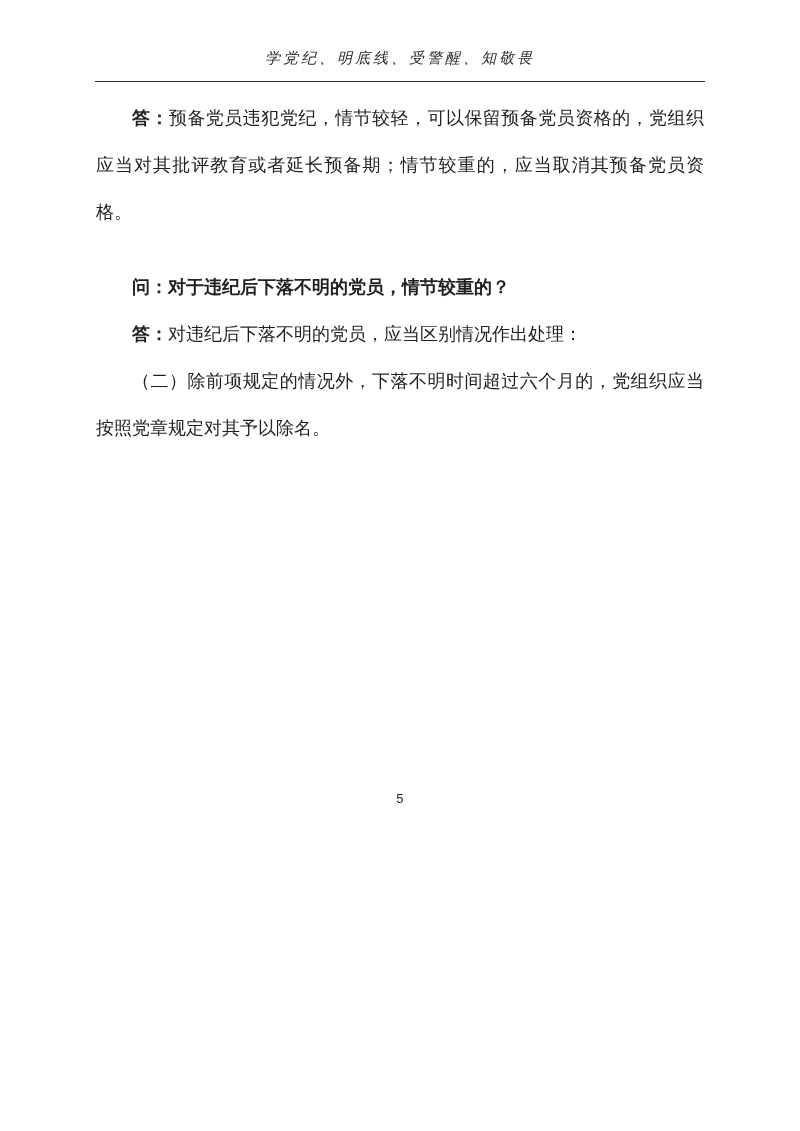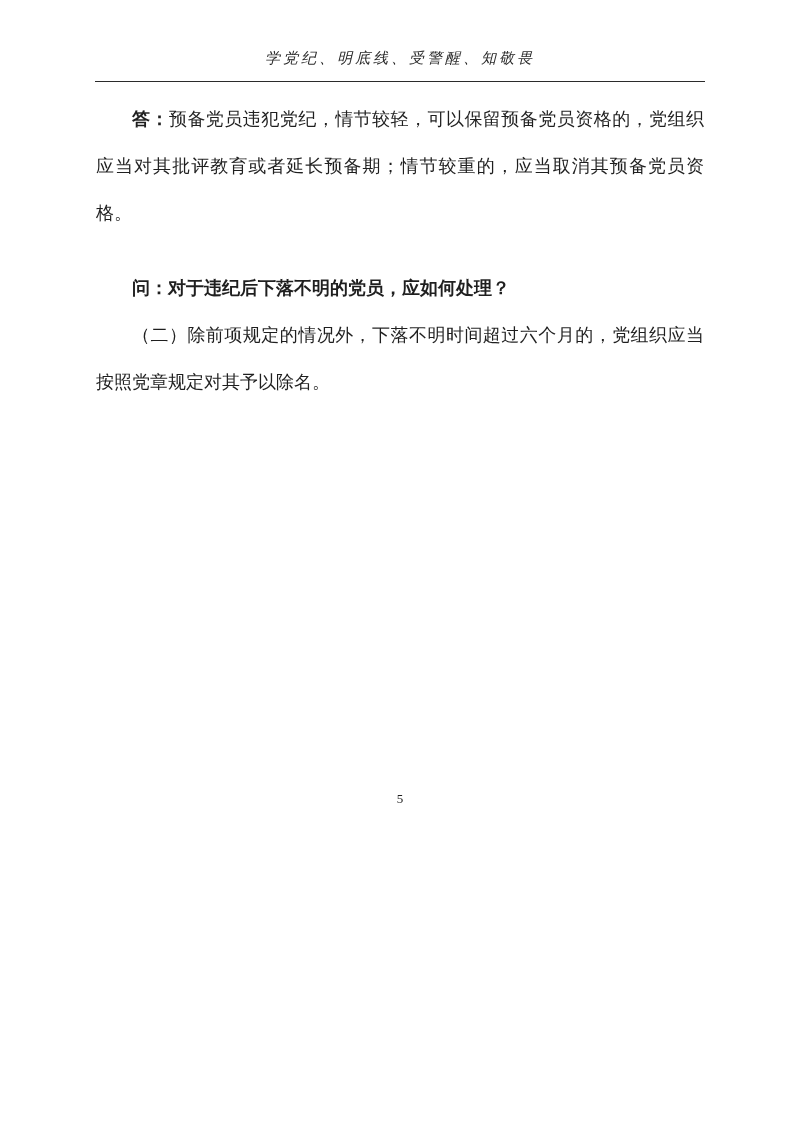--- a/index.html
+++ b/index.html
@@ -2,21 +2,21 @@
 <html><head>
 <meta charset="utf-8">
 <style>
   html, body { margin: 0; padding: 0; background: #ffffff; }
   .page {
     position: relative;
     width: 800px;
     height: 871px;
     background: #ffffff;
     color: #1f1f1f;
-    font-family: Liberation Serif, serif;
+    font-family: Liberation Mono, monospace;
     overflow: hidden;
   }
   .doc-header {
     padding-top: 49px;
     text-align: center;
     font-size: 15px;
     font-style: italic;
     letter-spacing: 3px;
     color: #2a2a2a;
   }
@@ -54,17 +54,18 @@
   }
 </style>
 </head>
 <body>
 
 <div class="page">
   <div class="doc-header">学党纪、明底线、受警醒、知敬畏</div>
   <div class="header-rule"></div>
   <div class="content">
       <p class="para answer"><span class="label">答：</span><span>预备党员违犯党纪，情节较轻，可以保留预备党员资格的，党组织应当对其批评教育或者延长预备期；情节较重的，应当取消其预备党员资格。</span></p>
-      <p class="para question"><span class="label">问：</span><span>对于违纪后下落不明的党员，应如何处理？</span></p>
+      <p class="para question"><span class="label">问：</span><span>对于违纪后下落不明的党员，情节较重的？</span></p>
+      <p class="para answer"><span class="label">答：</span><span>对违纪后下落不明的党员，应当区别情况作出处理：</span></p>
       <p class="para item"><span>（二）除前项规定的情况外，下落不明时间超过六个月的，党组织应当按照党章规定对其予以除名。</span></p>
     </div>
   <div class="footer">5</div>
 </div>
 
 </body></html>

